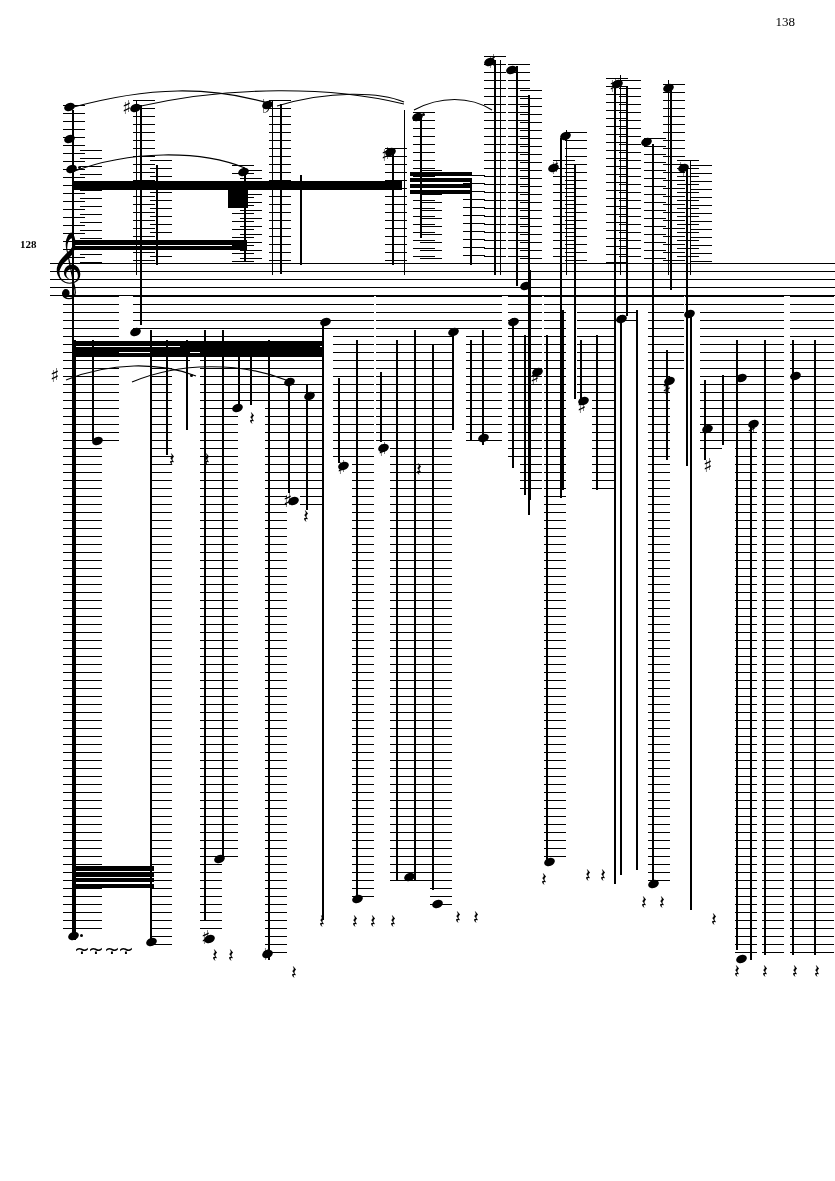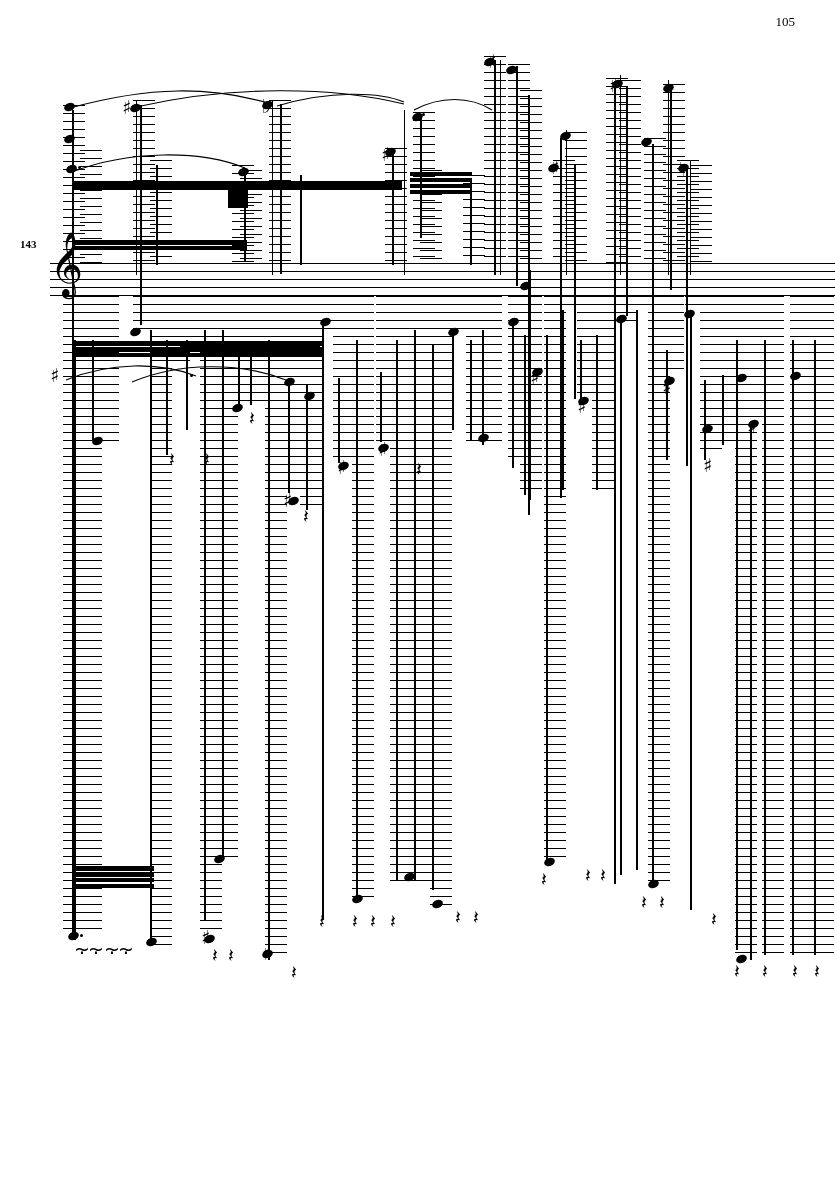--- a/index.html
+++ b/index.html
@@ -136,22 +136,22 @@
     width: 835px;
     height: 1181px;
     pointer-events: none;
   }
 </style>
 </head>
 <body>
 
 <div id="page">
 
-  <div class="page-number">105</div>
-  <div class="measure-number">143</div>
+  <div class="page-number">138</div>
+  <div class="measure-number">128</div>
 
   <div class="staff">
     <div class="line l0"></div>
     <div class="line l1"></div>
     <div class="line l2"></div>
     <div class="line l3"></div>
     <div class="line l4"></div>
   </div>
 
   <div class="clef">𝄞</div>

